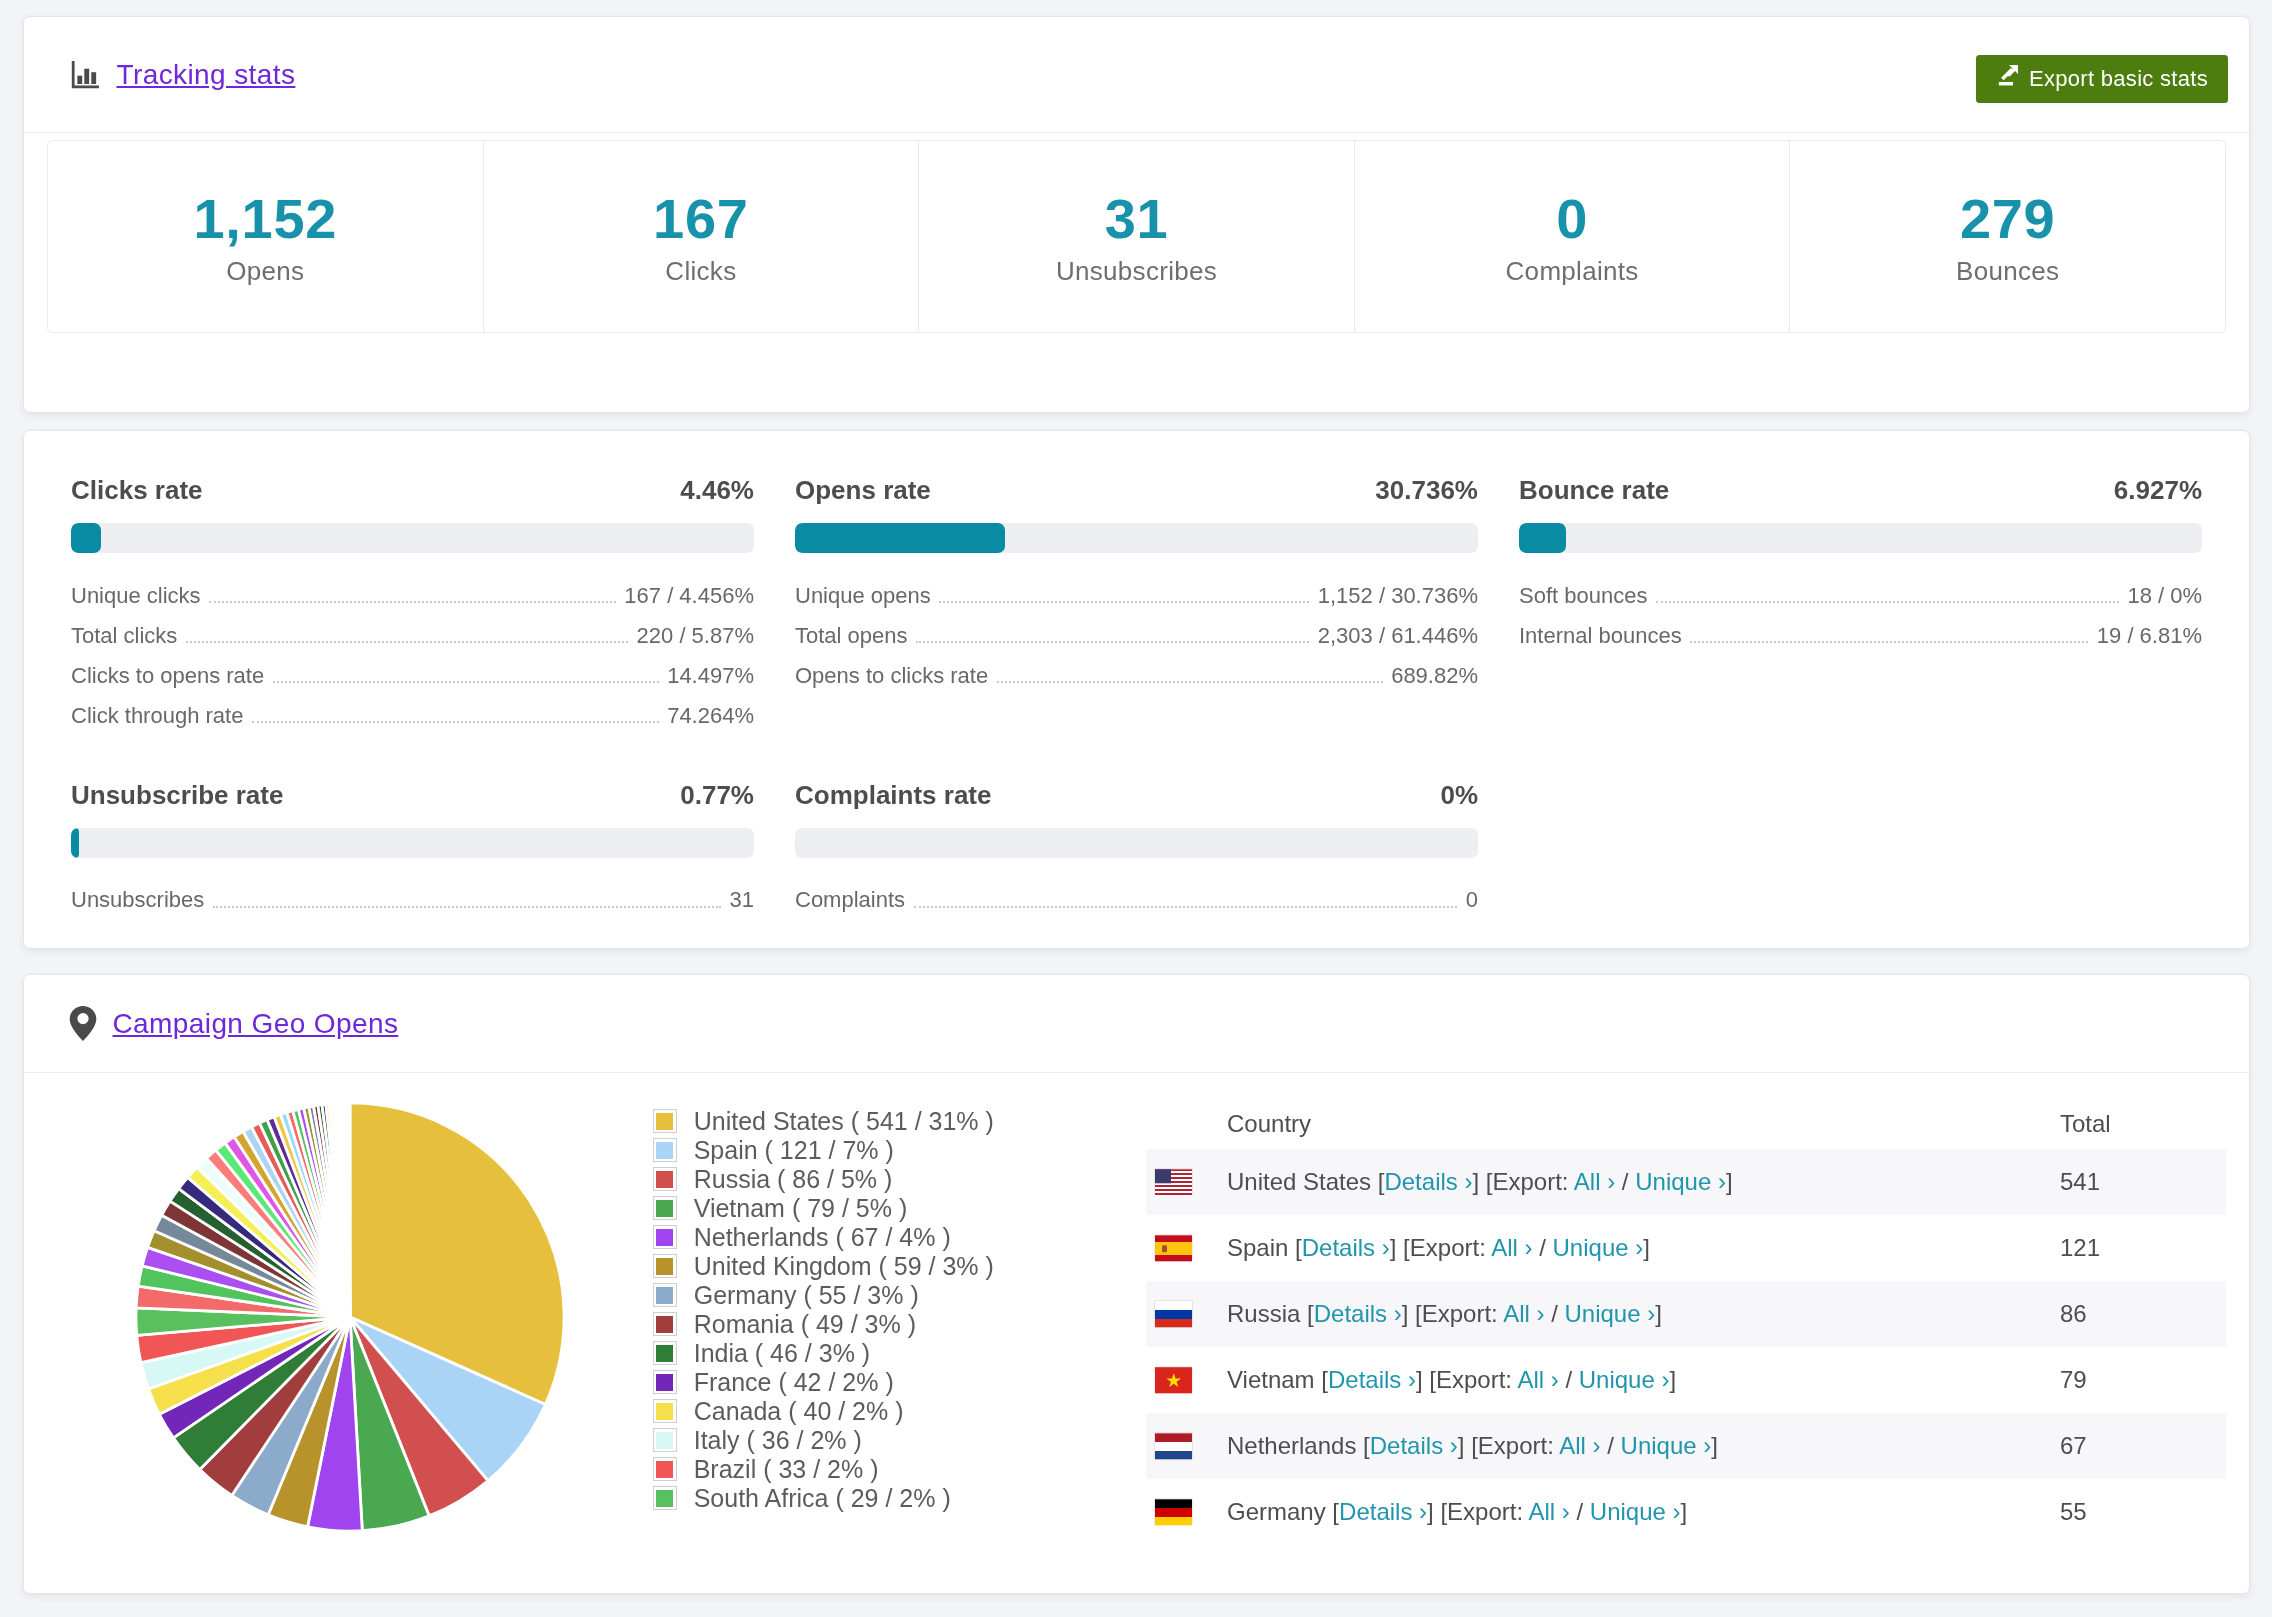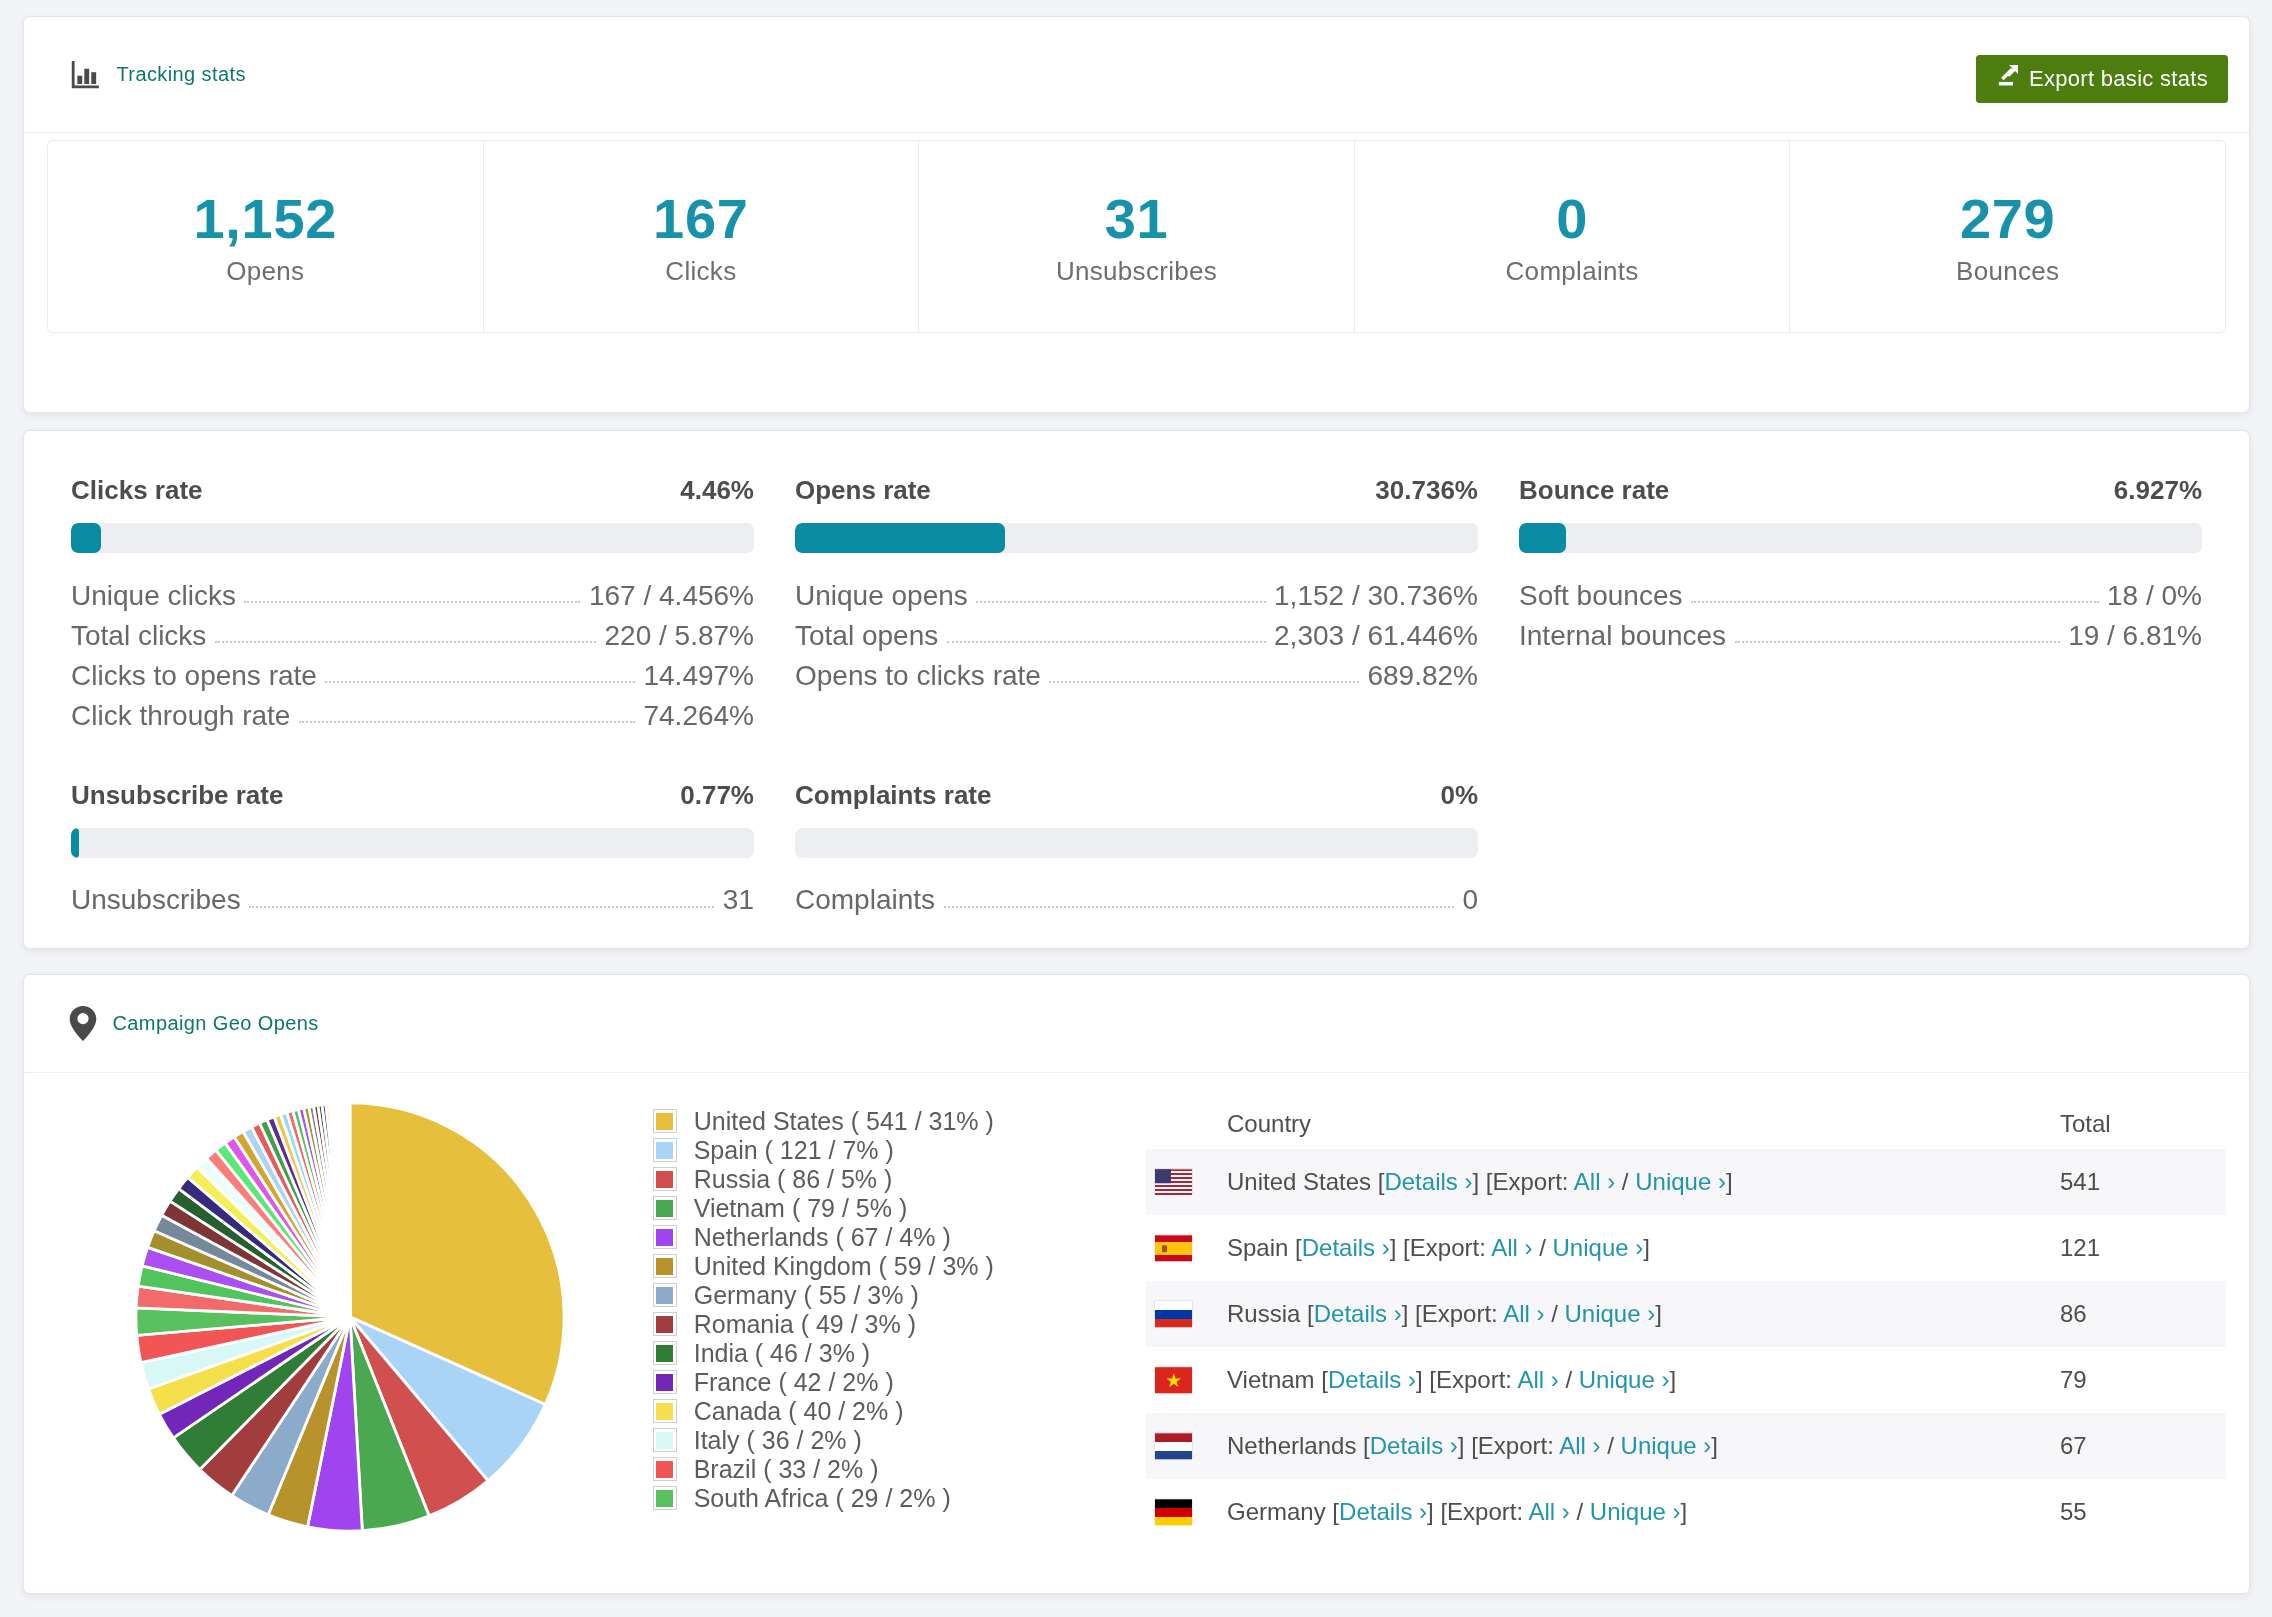--- a/index.html
+++ b/index.html
@@ -10,40 +10,40 @@
   .card { margin:0 23px; background:#fff; border:0.7px solid #e4e4ea; border-radius:7px;
           box-shadow:0 2.1px 7px rgba(40,40,80,.07); }
   .card-tracking { margin-top:16px; height:397px; }
   .card-rates    { margin-top:17px; height:519px; padding:44px 47px 0; }
   .card-geo      { margin-top:25px; height:620px; overflow:hidden; position:relative; }
   .card-geo::after { content:""; position:absolute; left:0; right:0; bottom:0; height:59px;
           background:linear-gradient(to bottom, rgba(255,255,255,0), rgba(255,255,255,.92)); pointer-events:none; }
 
   .card-head { display:flex; align-items:center; height:116px; padding:0 45px;
                border-bottom:0.7px solid #ededf2; position:relative; }
-  .card-head h2 { font-size:20px; font-weight:400; color:#0f766e; letter-spacing:0.4px; }
+  .card-head h2 { font-size:28px; font-weight:400; color:#6d28d9; letter-spacing:0.4px;text-decoration:underline; }
   .head-icon { margin-right:15.5px; display:inline-flex; }
 
   .btn-export { position:absolute; right:21px; top:38px; height:48px; background:#4d7c0f; color:#fff;
                 border:none; border-radius:3.5px; font-size:22px; font-family:inherit; padding:0 20px;
                 display:flex; align-items:center; gap:10.6px; cursor:pointer; letter-spacing:0.3px; }
 
   .stats-row { display:flex; margin:7px 23px 0; border:0.7px solid #e9e9ee; border-radius:5.6px; }
   .stat-cell { flex:1; height:191px; display:flex; flex-direction:column; align-items:center;
                justify-content:center; border-left:0.7px solid #e9e9ee; }
   .stat-cell:first-child { border-left:none; }
   .stat-value { font-size:56px; font-weight:700; color:#1892aa; letter-spacing:0.7px; }
   .stat-label { font-size:26px; color:#6e6e6e; margin-top:5.6px; letter-spacing:0.3px; }
 
   .rates-grid { display:grid; grid-template-columns:repeat(3,1fr); column-gap:41px; row-gap:44px; }
   .rate-head { display:flex; justify-content:space-between; font-size:26px; font-weight:700; color:#4d4d4d; }
   .bar { margin-top:17px; height:30px; background:#eceef1; border-radius:7px; overflow:hidden; }
   .bar-fill { height:100%; background:#0a8ba4; border-radius:7px; }
   .rate-rows { margin-top:22.6px; }
-  .rrow { display:flex; align-items:center; height:40px; font-size:28px; color:#686868; }
+  .rrow { display:flex; align-items:center; height:40px; font-size:22px; color:#686868; }
   .leader { flex:1; align-self:center; height:15.5px; margin:0 8.5px; border-bottom:2.1px dotted #c7c7cc; }
   .rvalue { white-space:nowrap; }
 
   .geo-head { height:98px; }
   .geo-content { display:flex; padding:25.4px 23px 0 51px; }
   .pie-wrap { width:565px; flex:none; }
   .pie-wrap svg { margin-left:56px; display:block; }
   .legend { width:434px; flex:none; list-style:none; padding:8.5px 0 0 12.7px; }
   .lg-item { display:flex; align-items:center; height:29px; font-size:25px; color:#5c5c5c; }
   .lg-swatch { width:24px; height:24px; border:1.4px solid #cfcfcf; background:#fff; display:flex;

